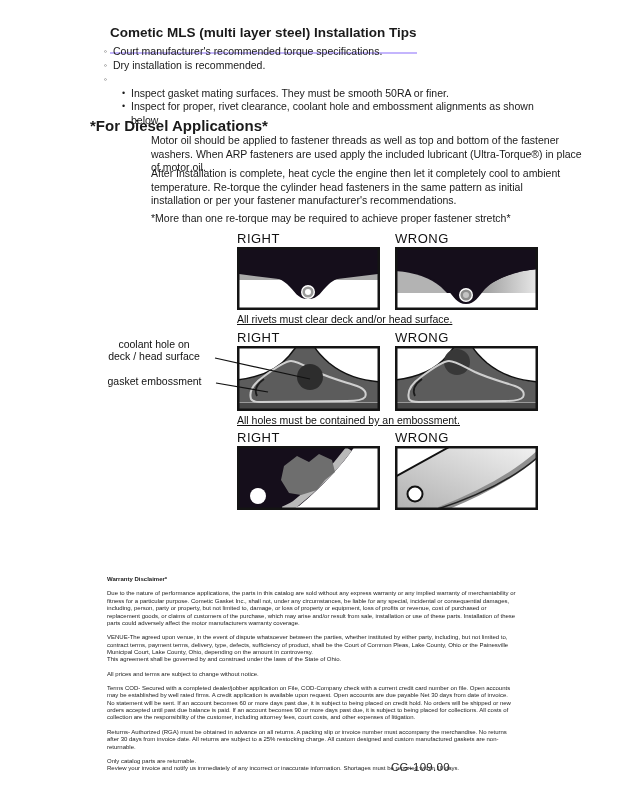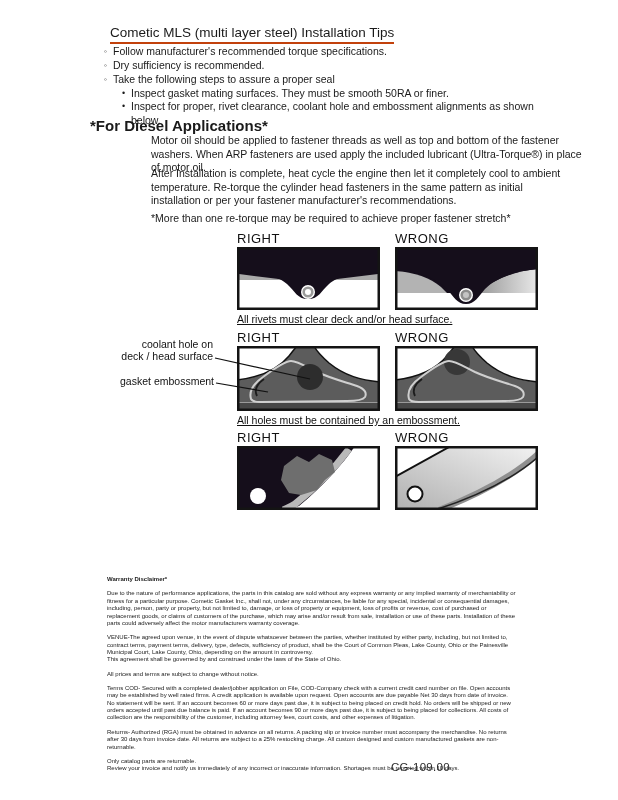--- a/index.html
+++ b/index.html
@@ -4,22 +4,22 @@
 <style>
   html,body { margin:0; padding:0; background:#e8e8e8; }
   #page {
     position:relative; width:618px; height:800px; margin:0 auto;
     background:#ffffff; overflow:hidden;
     font-family:"Liberation Sans", sans-serif; color:#1a1a1a;
   }
   
   .title {
     position:absolute; left:110px; top:25px;
-    font-size:13.5px; font-weight:normal;
-    border-bottom:2px solid #c2410c; padding-bottom:2px;
+    font-size:13.5px; font-weight:bold;
+    border-bottom:2px solid #c4b5fd; padding-bottom:12px;
   }
   .tips { position:absolute; left:104px; top:45px; width:440px; font-size:10.5px; }
   .tip-line { display:flex; line-height:13.7px; }
   .tip-line .marker { width:9px; flex:0 0 9px; font-size:8px; line-height:14px; }
   .sub-line { display:flex; line-height:13.4px; padding-left:18px; }
   .sub-line .marker { width:9px; flex:0 0 9px; font-size:9px; line-height:13px; }
   
   .diesel-heading { position:absolute; left:90px; top:117px; font-size:15px; font-weight:bold; }
   .body-para { position:absolute; font-size:10.5px; line-height:13.6px;margin-left:44px; }
   #diesel-p1 { left:107px; top:134px; width:434px; }
@@ -30,21 +30,21 @@
   #figure-1 { top:231px; }
   #figure-2 { top:330px; }
   #figure-3 { top:430px; }
   .fig-labels { display:flex; gap:15px; }
   .fig-labels .lab { width:143px; text-align:left; font-size:13px; letter-spacing:0.5px; color:#111; }
   .fig-panels { display:flex; gap:15px; margin-top:1px; }
   .fig-panels svg { display:block; }
   .fig-caption { margin-top:3px; font-size:10.5px; line-height:12.5px; color:#111;text-decoration:underline; }
   #figure-3 .fig-caption { width:245px; }
   
-  .side-label { position:absolute; text-align:right; font-size:10.5px; line-height:11.5px; color:#111; }
+  .side-label { position:absolute; text-align:center; font-size:10.5px; line-height:11.5px; color:#111; }
   #coolant-label { left:95px; top:339px; width:118px; }
   #embossment-label { left:95px; top:376px; width:119px; }
   #pointer-lines { position:absolute; left:214px; top:352px; pointer-events:none; }
   
   .legal { position:absolute; left:107px; top:576px; width:410px; font-size:6px; line-height:7.4px; color:#222; }
   .legal .lg-head { font-weight:bold; margin-bottom:7px; }
   .legal .lg-para { margin-bottom:6.8px; }
   .legal .lg-para div { margin:0; }
   
   .footer-code { position:absolute; left:391px; top:761px; font-size:11.5px; letter-spacing:0.3px; color:#2b2b2b; }
@@ -52,29 +52,28 @@
 </head>
 <body>
 
 <div id="page">
 
   <div class="title">Cometic MLS (multi layer steel) Installation Tips</div>
 
   <div class="tips">
     <div class="tip-line">
       <span class="marker">◦</span>
-      <span>Follow manufacturer's recommended torque specifications.</span>
+      <span>Court manufacturer's recommended torque specifications.</span>
     </div>
     <div class="tip-line">
       <span class="marker">◦</span>
-      <span>Dry sufficiency is recommended.</span>
+      <span>Dry installation is recommended.</span>
     </div>
     <div class="tip-line">
       <span class="marker">◦</span>
-      <span>Take the following steps to assure a proper seal</span>
     </div>
     <div class="sub-line">
       <span class="marker">•</span>
       <span>Inspect gasket mating surfaces.  They must be smooth 50RA or finer.</span>
     </div>
     <div class="sub-line">
       <span class="marker">•</span>
       <span>Inspect for proper, rivet clearance, coolant hole and embossment alignments as shown below.</span>
     </div>
   </div>

